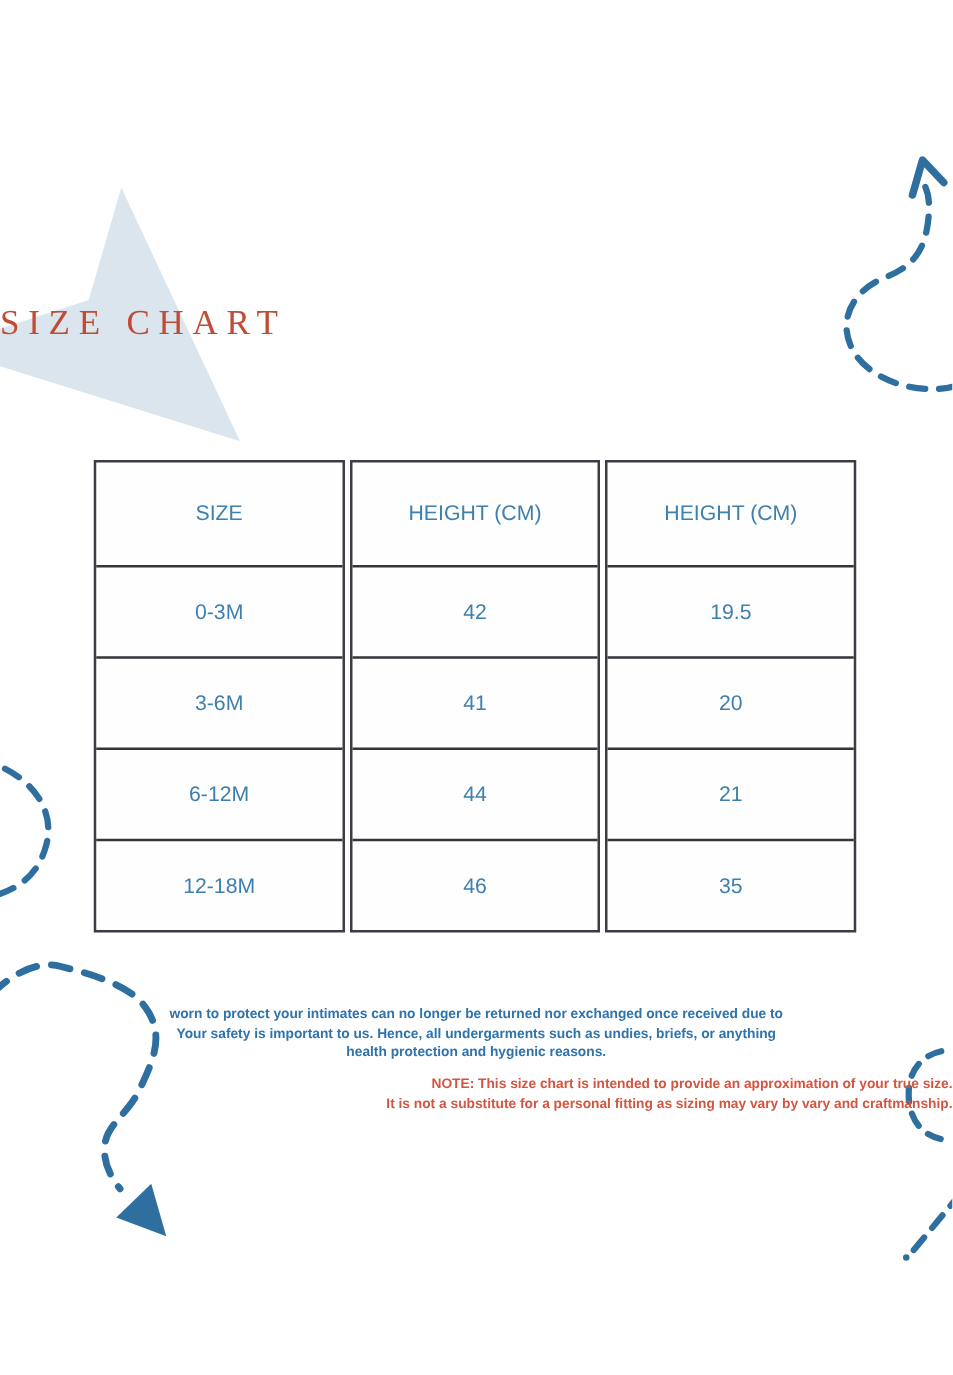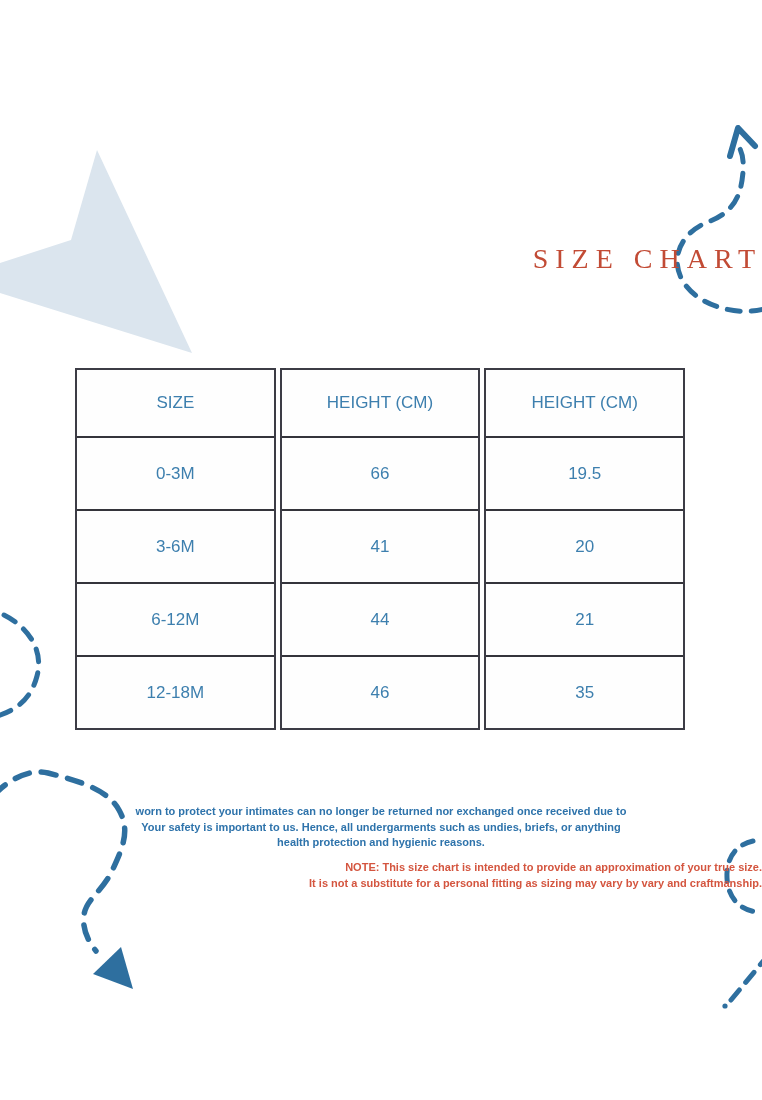--- a/index.html
+++ b/index.html
@@ -6,21 +6,21 @@
   .page{
     position:relative;
     width:762px;height:1100px;
     background:#ffffff;
     overflow:hidden;
     font-family:"Liberation Sans", sans-serif;
   }
   .deco{position:absolute;inset:0;width:762px;height:1100px;pointer-events:none;}
   .title{
     position:absolute;top:243px;left:0;right:0;
-    text-align:right;
+    text-align:left;
     font-family:"Liberation Serif", serif;
     font-size:28px;
     letter-spacing:7px;
     color:#c24b35;
     font-weight:400;
   }
   .size-table{
     position:absolute;left:75px;top:368px;width:610px;
     display:flex;gap:4px;
   }
@@ -30,21 +30,21 @@
     background:#fefefe;
     display:flex;flex-direction:column;
   }
   .cell{
     display:flex;align-items:center;justify-content:center;
     font-size:17px;
     color:#3d7fae;
     height:71px;
     border-top:2px solid #34343b;
   }
-  .cell.header{height:66px;border-top:none;}
+  .cell.header{height:82px;border-top:none;}
   .notice-blue{
     position:absolute;top:804px;left:0;right:0;
     text-align:center;
     font-size:11px;font-weight:bold;
     line-height:15.5px;
     color:#2e73ab;
   }
   .notice-red{
     position:absolute;top:860px;left:0;right:0;
     text-align:right;
@@ -81,21 +81,21 @@
   <div class="size-table">
     <div class="col">
       <div class="cell header">SIZE</div>
       <div class="cell">0-3M</div>
       <div class="cell">3-6M</div>
       <div class="cell">6-12M</div>
       <div class="cell">12-18M</div>
     </div>
     <div class="col">
       <div class="cell header">HEIGHT (CM)</div>
-      <div class="cell">66</div>
+      <div class="cell">42</div>
       <div class="cell">41</div>
       <div class="cell">44</div>
       <div class="cell">46</div>
     </div>
     <div class="col">
       <div class="cell header">HEIGHT (CM)</div>
       <div class="cell">19.5</div>
       <div class="cell">20</div>
       <div class="cell">21</div>
       <div class="cell">35</div>

